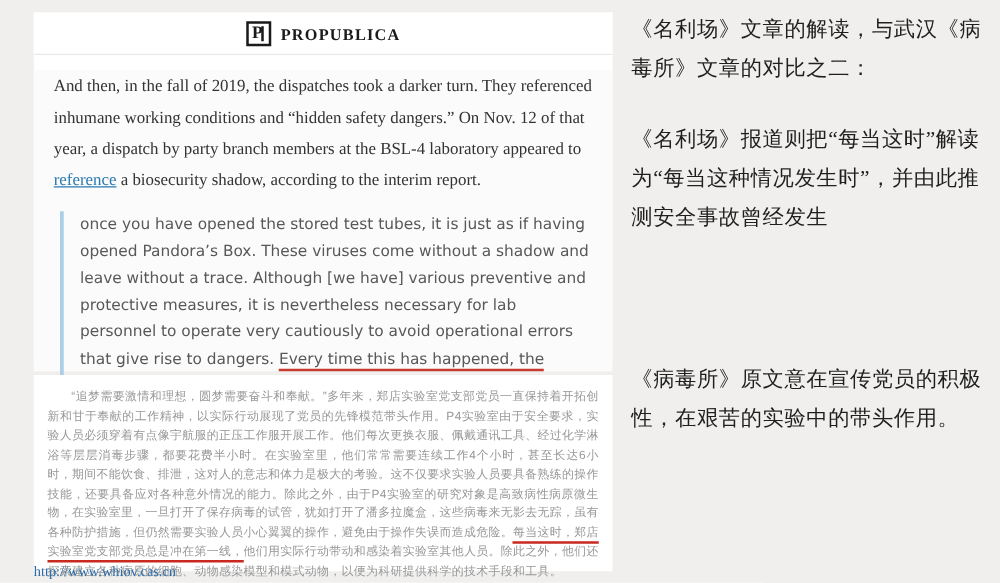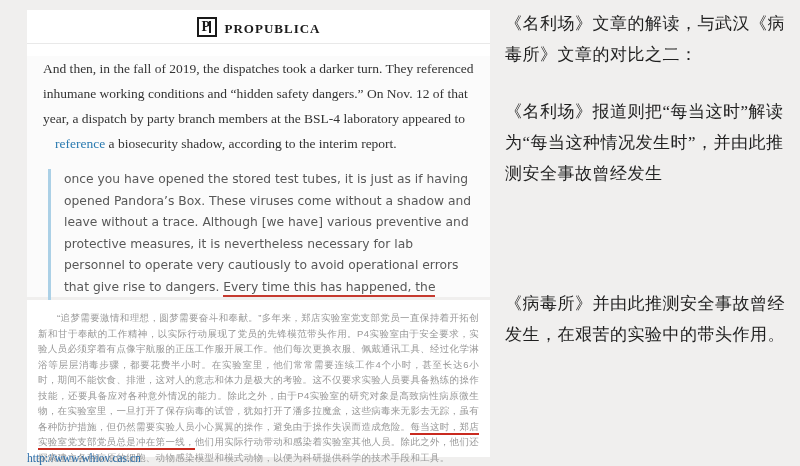--- a/index.html
+++ b/index.html
@@ -35,21 +35,21 @@
     font-variant:small-caps; text-transform:lowercase;
     font-weight:bold; font-size:19px; letter-spacing:1px; color:#1a1a1a;text-align:right;
   }
   .pp-body { background:#fbfbfb; height:241px; }
 
   .pp-para {
     margin:12px 16px 0 16px;
     font-family:"Liberation Serif","DejaVu Serif",serif;
     font-size:13.5px; line-height:25px; color:#333333;
   }
-  .pp-link-inline { color:#2a7ab0; cursor:pointer;margin-left:12px; }
+  .pp-link-inline { color:#2a7ab0; text-decoration:underline; cursor:pointer; }
 
   .pp-quote {
     margin:13px 14px 0 21px; padding-left:13px;
     border-left:3px solid #abd0e6;
     font-family:"DejaVu Sans","Liberation Sans",sans-serif;
     font-size:12.3px; line-height:21.5px; color:#585858;
   }
   .red-underline   { border-bottom:2px solid #c63a2f; padding-bottom:1px; }
   .red-underline-cn{ border-bottom:2px solid #c92a1f; padding-bottom:1px; }
 
@@ -102,16 +102,16 @@
   <div class="card card-bottom">
     <p class="cn-para"><span>“追梦需要激情和理想，圆梦需要奋斗和奉献。”多年来，郑店实验室党支部党员一直保持着开拓创新和甘于奉献的工作精神，以实际行动展现了党员的先锋模范带头作用。P4实验室由于安全要求，实验人员必须穿着有点像宇航服的正压工作服开展工作。他们每次更换衣服、佩戴通讯工具、经过化学淋浴等层层消毒步骤，都要花费半小时。在实验室里，他们常常需要连续工作4个小时，甚至长达6小时，期间不能饮食、排泄，这对人的意志和体力是极大的考验。这不仅要求实验人员要具备熟练的操作技能，还要具备应对各种意外情况的能力。除此之外，由于P4实验室的研究对象是高致病性病原微生物，在实验室里，一旦打开了保存病毒的试管，犹如打开了潘多拉魔盒，这些病毒来无影去无踪，虽有各种防护措施，但仍然需要实验人员小心翼翼的操作，避免由于操作失误而造成危险。</span><span class="red-underline-cn">每当这时，郑店实验室党支部党员总是冲在第一线，</span><span>他们用实际行动带动和感染着实验室其他人员。除此之外，他们还探索建立各种病原的细胞、动物感染模型和模式动物，以便为科研提供科学的技术手段和工具。</span></p>
     <div class="cn-source">
       <a>http://www.whiov.cas.cn</a>
     </div>
   </div>
 
   <div class="right-col">
     <p class="anno anno2">《名利场》报道则把“每当这时”解读为“每当这种情况发生时”，并由此推测安全事故曾经发生</p>
     <p class="anno anno1">《名利场》文章的解读，与武汉《病毒所》文章的对比之二：</p>
-    <p class="anno anno3">《病毒所》并由此推测安全事故曾经发生，在艰苦的实验中的带头作用。</p>
+    <p class="anno anno3">《病毒所》原文意在宣传党员的积极性，在艰苦的实验中的带头作用。</p>
   </div>
 
 </div>
 
 </body></html>

